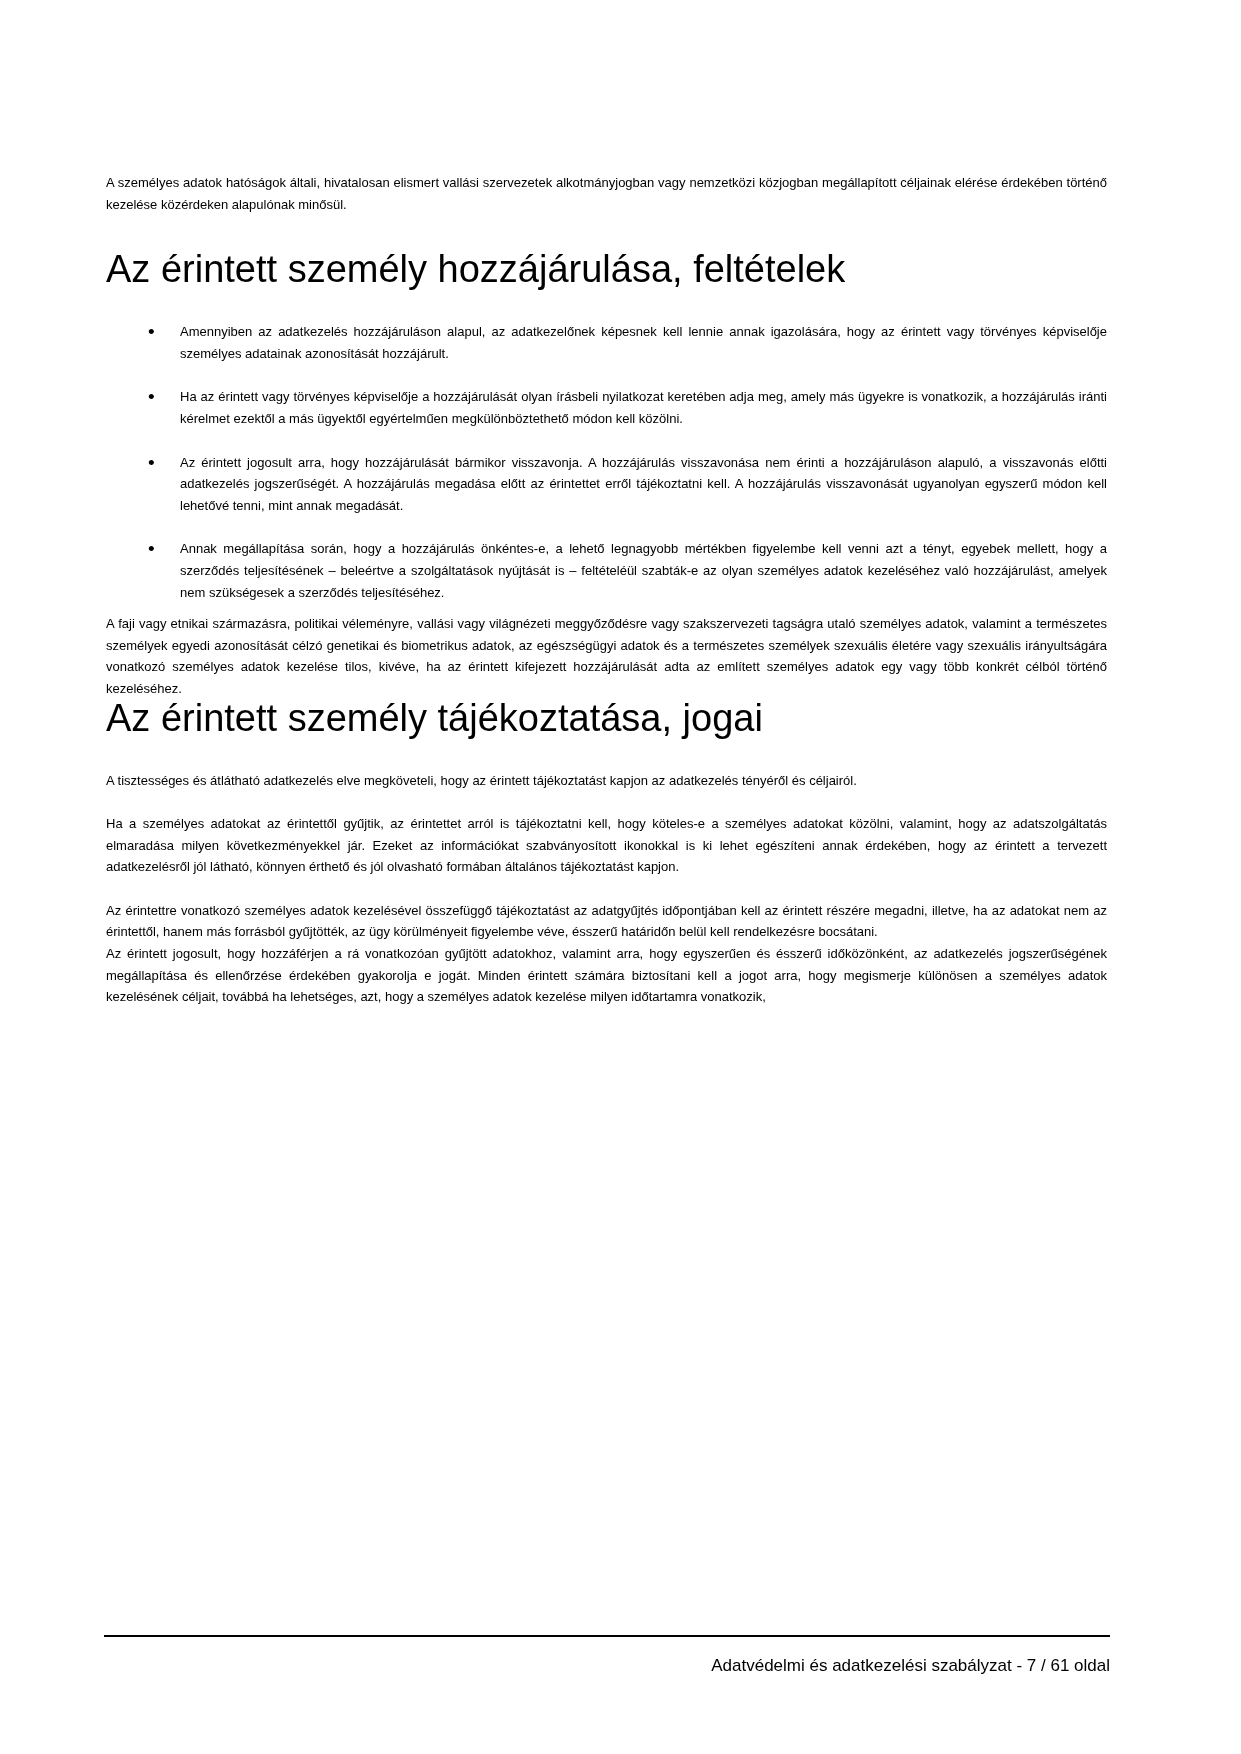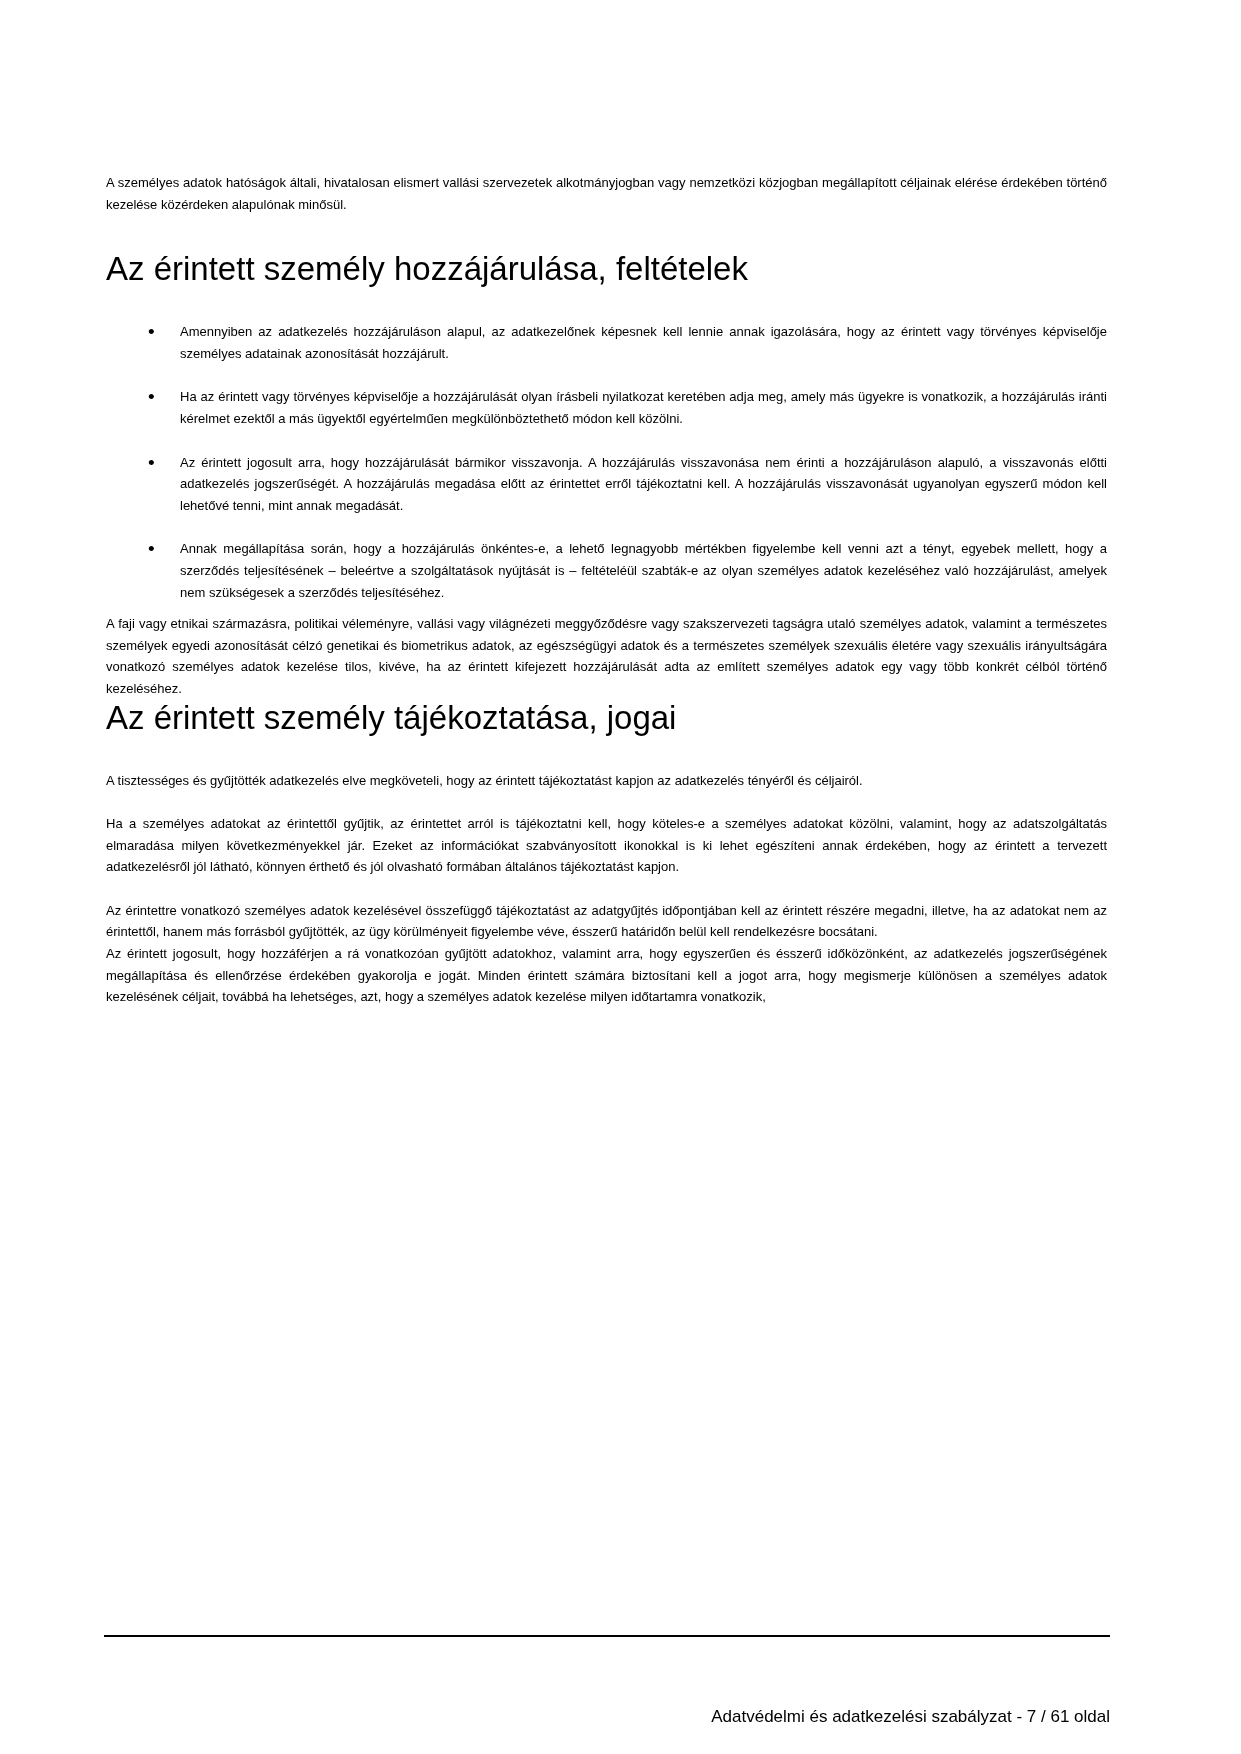--- a/index.html
+++ b/index.html
@@ -1,29 +1,29 @@
 <!DOCTYPE html>
 <html><head>
 <meta charset="utf-8">
 <style>
   html, body { margin: 0; padding: 0; background: #ffffff; }
   body { width: 1241px; height: 1754px; position: relative; overflow: hidden;
          font-family: "Liberation Sans", sans-serif; color: #000; }
   .page { position: absolute; left: 106px; top: 172px; width: 1001px; }
   p.body { margin: 0; font-size: 13px; line-height: 21.6px; text-align: justify; }
-  h2 { margin: 0; font-weight: normal; font-size: 33px; line-height: 36px; }
+  h2 { margin: 0; font-weight: normal; font-size: 38px; line-height: 36px; }
   .h1 { margin-top: 36px; margin-bottom: 34px; }
   .h2 { margin-bottom: 34px; }
   ul.bullets { list-style: none; margin: 0; padding: 0; }
   ul.bullets li { position: relative; padding-left: 74px; margin-bottom: 22px; }
   ul.bullets li .dot { position: absolute; left: 42px; top: 0; font-size: 19px; line-height: 21.6px; }
   ul.bullets li:last-child { margin-bottom: 22px; }
   .gap { height: 22px; }
   .footer-rule { position: absolute; left: 104px; top: 1635px; width: 1006px; height: 2px; background: #000; }
-  .footer-text { position: absolute; right: 131px; top: 1707px; font-size: 17px; line-height: 20px; }
+  .footer-text { position: absolute; right: 131px; top: 1656px; font-size: 17px; line-height: 20px; }
 </style>
 </head>
 <body>
 
 <div class="page">
   <p class="body">A személyes adatok hatóságok általi, hivatalosan elismert vallási szervezetek alkotmányjogban vagy nemzetközi közjogban megállapított céljainak elérése érdekében történő kezelése közérdeken alapulónak minősül.</p>
 
   <h2 class="h1">Az érintett személy hozzájárulása, feltételek</h2>
 
   <ul class="bullets">
@@ -42,21 +42,21 @@
     <li style="margin-bottom:10px;">
       <span class="dot">•</span>
       <p class="body">Annak megállapítása során, hogy a hozzájárulás önkéntes-e, a lehető legnagyobb mértékben figyelembe kell venni azt a tényt, egyebek mellett, hogy a szerződés teljesítésének – beleértve a szolgáltatások nyújtását is – feltételéül szabták-e az olyan személyes adatok kezeléséhez való hozzájárulást, amelyek nem szükségesek a szerződés teljesítéséhez.</p>
     </li>
   </ul>
 
   <p class="body">A faji vagy etnikai származásra, politikai véleményre, vallási vagy világnézeti meggyőződésre vagy szakszervezeti tagságra utaló személyes adatok, valamint a természetes személyek egyedi azonosítását célzó genetikai és biometrikus adatok, az egészségügyi adatok és a természetes személyek szexuális életére vagy szexuális irányultságára vonatkozó személyes adatok kezelése tilos, kivéve, ha az érintett kifejezett hozzájárulását adta az említett személyes adatok egy vagy több konkrét célból történő kezeléséhez.</p>
 
   <h2 class="h2">Az érintett személy tájékoztatása, jogai</h2>
 
-  <p class="body">A tisztességes és gyűjtötték adatkezelés elve megköveteli, hogy az érintett tájékoztatást kapjon az adatkezelés tényéről és céljairól.</p>
+  <p class="body">A tisztességes és átlátható adatkezelés elve megköveteli, hogy az érintett tájékoztatást kapjon az adatkezelés tényéről és céljairól.</p>
   <div class="gap"></div>
   <p class="body">Ha a személyes adatokat az érintettől gyűjtik, az érintettet arról is tájékoztatni kell, hogy köteles-e a személyes adatokat közölni, valamint, hogy az adatszolgáltatás elmaradása milyen következményekkel jár. Ezeket az információkat szabványosított ikonokkal is ki lehet egészíteni annak érdekében, hogy az érintett a tervezett adatkezelésről jól látható, könnyen érthető és jól olvasható formában általános tájékoztatást kapjon.</p>
   <div class="gap"></div>
   <p class="body">Az érintettre vonatkozó személyes adatok kezelésével összefüggő tájékoztatást az adatgyűjtés időpontjában kell az érintett részére megadni, illetve, ha az adatokat nem az érintettől, hanem más forrásból gyűjtötték, az ügy körülményeit figyelembe véve, ésszerű határidőn belül kell rendelkezésre bocsátani.</p>
   <p class="body">Az érintett jogosult, hogy hozzáférjen a rá vonatkozóan gyűjtött adatokhoz, valamint arra, hogy egyszerűen és ésszerű időközönként, az adatkezelés jogszerűségének megállapítása és ellenőrzése érdekében gyakorolja e jogát. Minden érintett számára biztosítani kell a jogot arra, hogy megismerje különösen a személyes adatok kezelésének céljait, továbbá ha lehetséges, azt, hogy a személyes adatok kezelése milyen időtartamra vonatkozik,</p>
 </div>
 
 <div class="footer-rule"></div>
 <div class="footer-text">Adatvédelmi és adatkezelési szabályzat - 7 / 61 oldal</div>
 

